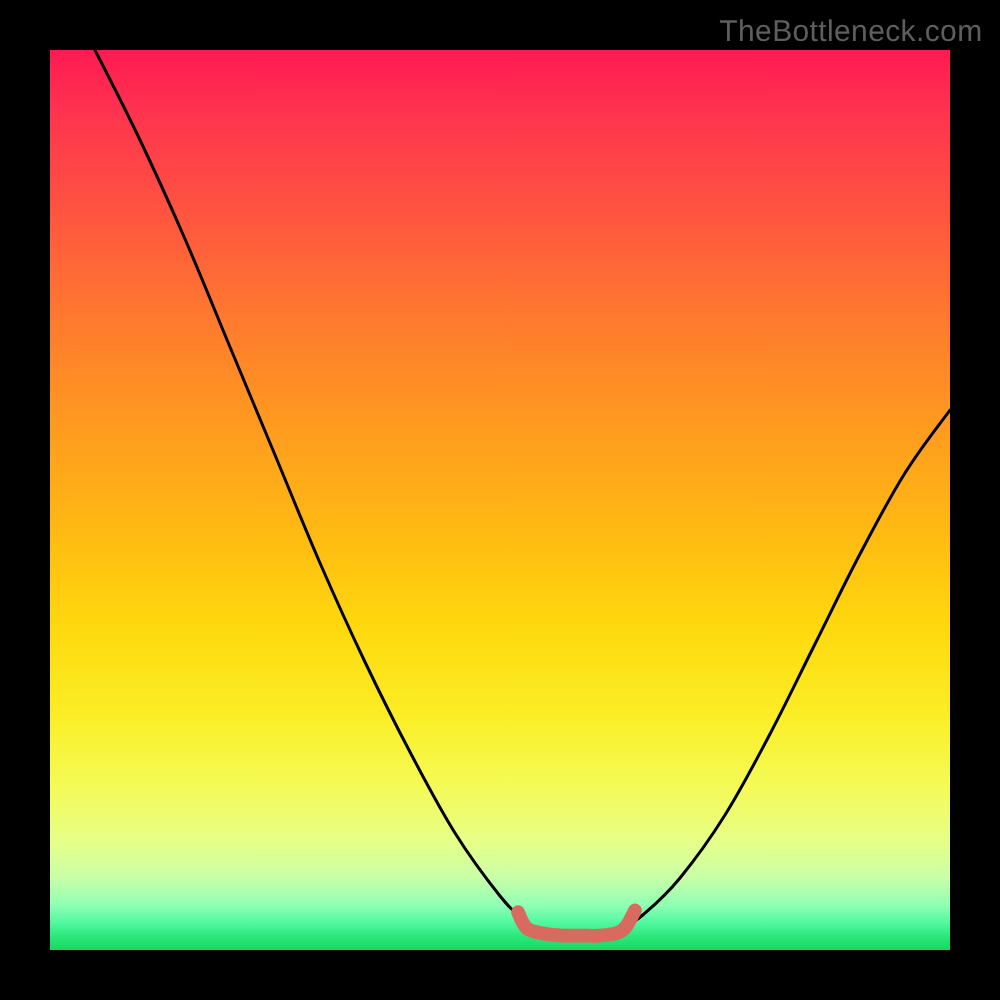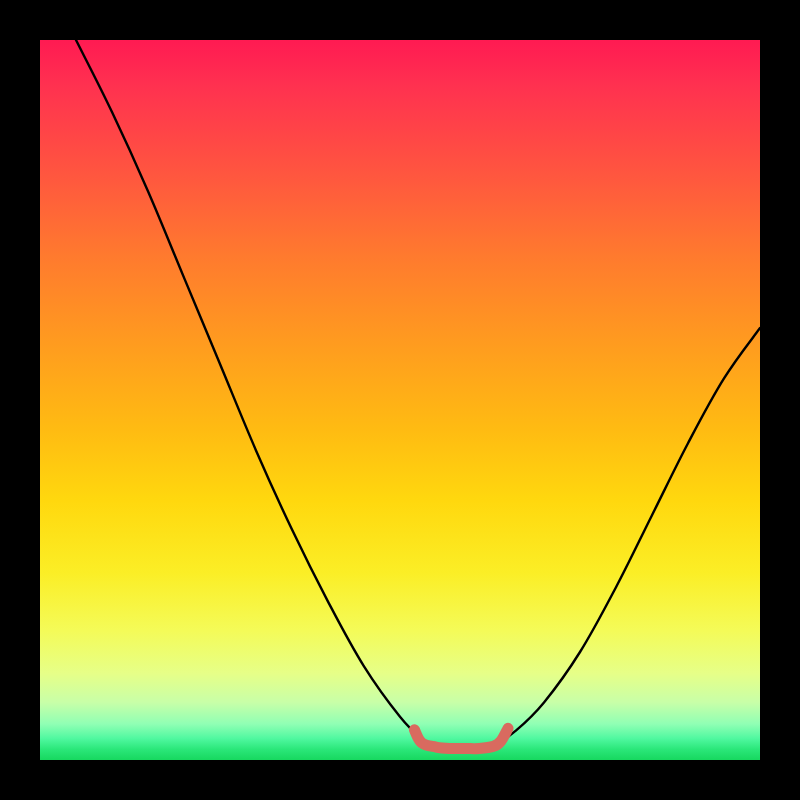--- a/index.html
+++ b/index.html
@@ -68,20 +68,21 @@
     width: 720px;
     height: 720px;
     overflow: visible;
   }
 </style>
 </head>
 <body>
 
 <div class="frame">
 
+  <div class="watermark">TheBottleneck.com</div>
 
   <div class="plot-area">
     <div class="gradient"></div>
 
     <svg class="curves" viewBox="0 0 720 720" preserveAspectRatio="none">
       <path id="path-left" fill="none" stroke="#000000" stroke-width="2.4" stroke-linecap="round" stroke-linejoin="round" d="M 36.00 0.00 C 42.48 12.96, 59.04 44.78, 72.00 72.00 C 84.96 99.22, 95.04 121.39, 108.00 151.20 C 120.96 181.01, 131.04 206.50, 144.00 237.60 C 156.96 268.70, 167.04 292.90, 180.00 324.00 C 192.96 355.10, 203.04 380.59, 216.00 410.40 C 228.96 440.21, 239.04 462.38, 252.00 489.60 C 264.96 516.82, 275.04 536.98, 288.00 561.60 C 300.96 586.22, 311.04 605.66, 324.00 626.40 C 336.96 647.14, 349.63 663.84, 360.00 676.80 C 370.37 689.76, 375.12 693.22, 381.60 698.40 C 388.08 703.58, 393.41 704.30, 396.00 705.60"></path>
       <path id="path-right" fill="none" stroke="#000000" stroke-width="2.4" stroke-linecap="round" stroke-linejoin="round" d="M 453.60 705.60 C 457.49 703.01, 466.13 698.98, 475.20 691.20 C 484.27 683.42, 492.34 676.66, 504.00 662.40 C 515.66 648.14, 527.04 632.74, 540.00 612.00 C 552.96 591.26, 563.04 571.82, 576.00 547.20 C 588.96 522.58, 599.04 501.12, 612.00 475.20 C 624.96 449.28, 635.04 427.82, 648.00 403.20 C 660.96 378.58, 671.04 359.14, 684.00 338.40 C 696.96 317.66, 713.52 297.07, 720.00 288.00"></path>
       <path id="path-valley" fill="none" stroke="#d96a5f" stroke-width="11" stroke-linecap="round" stroke-linejoin="round" d="M 374.40 689.76 C 375.70 692.09, 377.71 699.61, 381.60 702.72 C 385.49 705.83, 390.82 706.00, 396.00 707.04 C 401.18 708.08, 405.22 708.22, 410.40 708.48 C 415.58 708.74, 419.62 708.48, 424.80 708.48 C 429.98 708.48, 434.02 708.87, 439.20 708.48 C 444.38 708.09, 449.71 707.62, 453.60 706.32 C 457.49 705.02, 458.21 704.52, 460.80 701.28 C 463.39 698.04, 466.70 690.65, 468.00 688.32"></path>
     </svg>
   </div>

